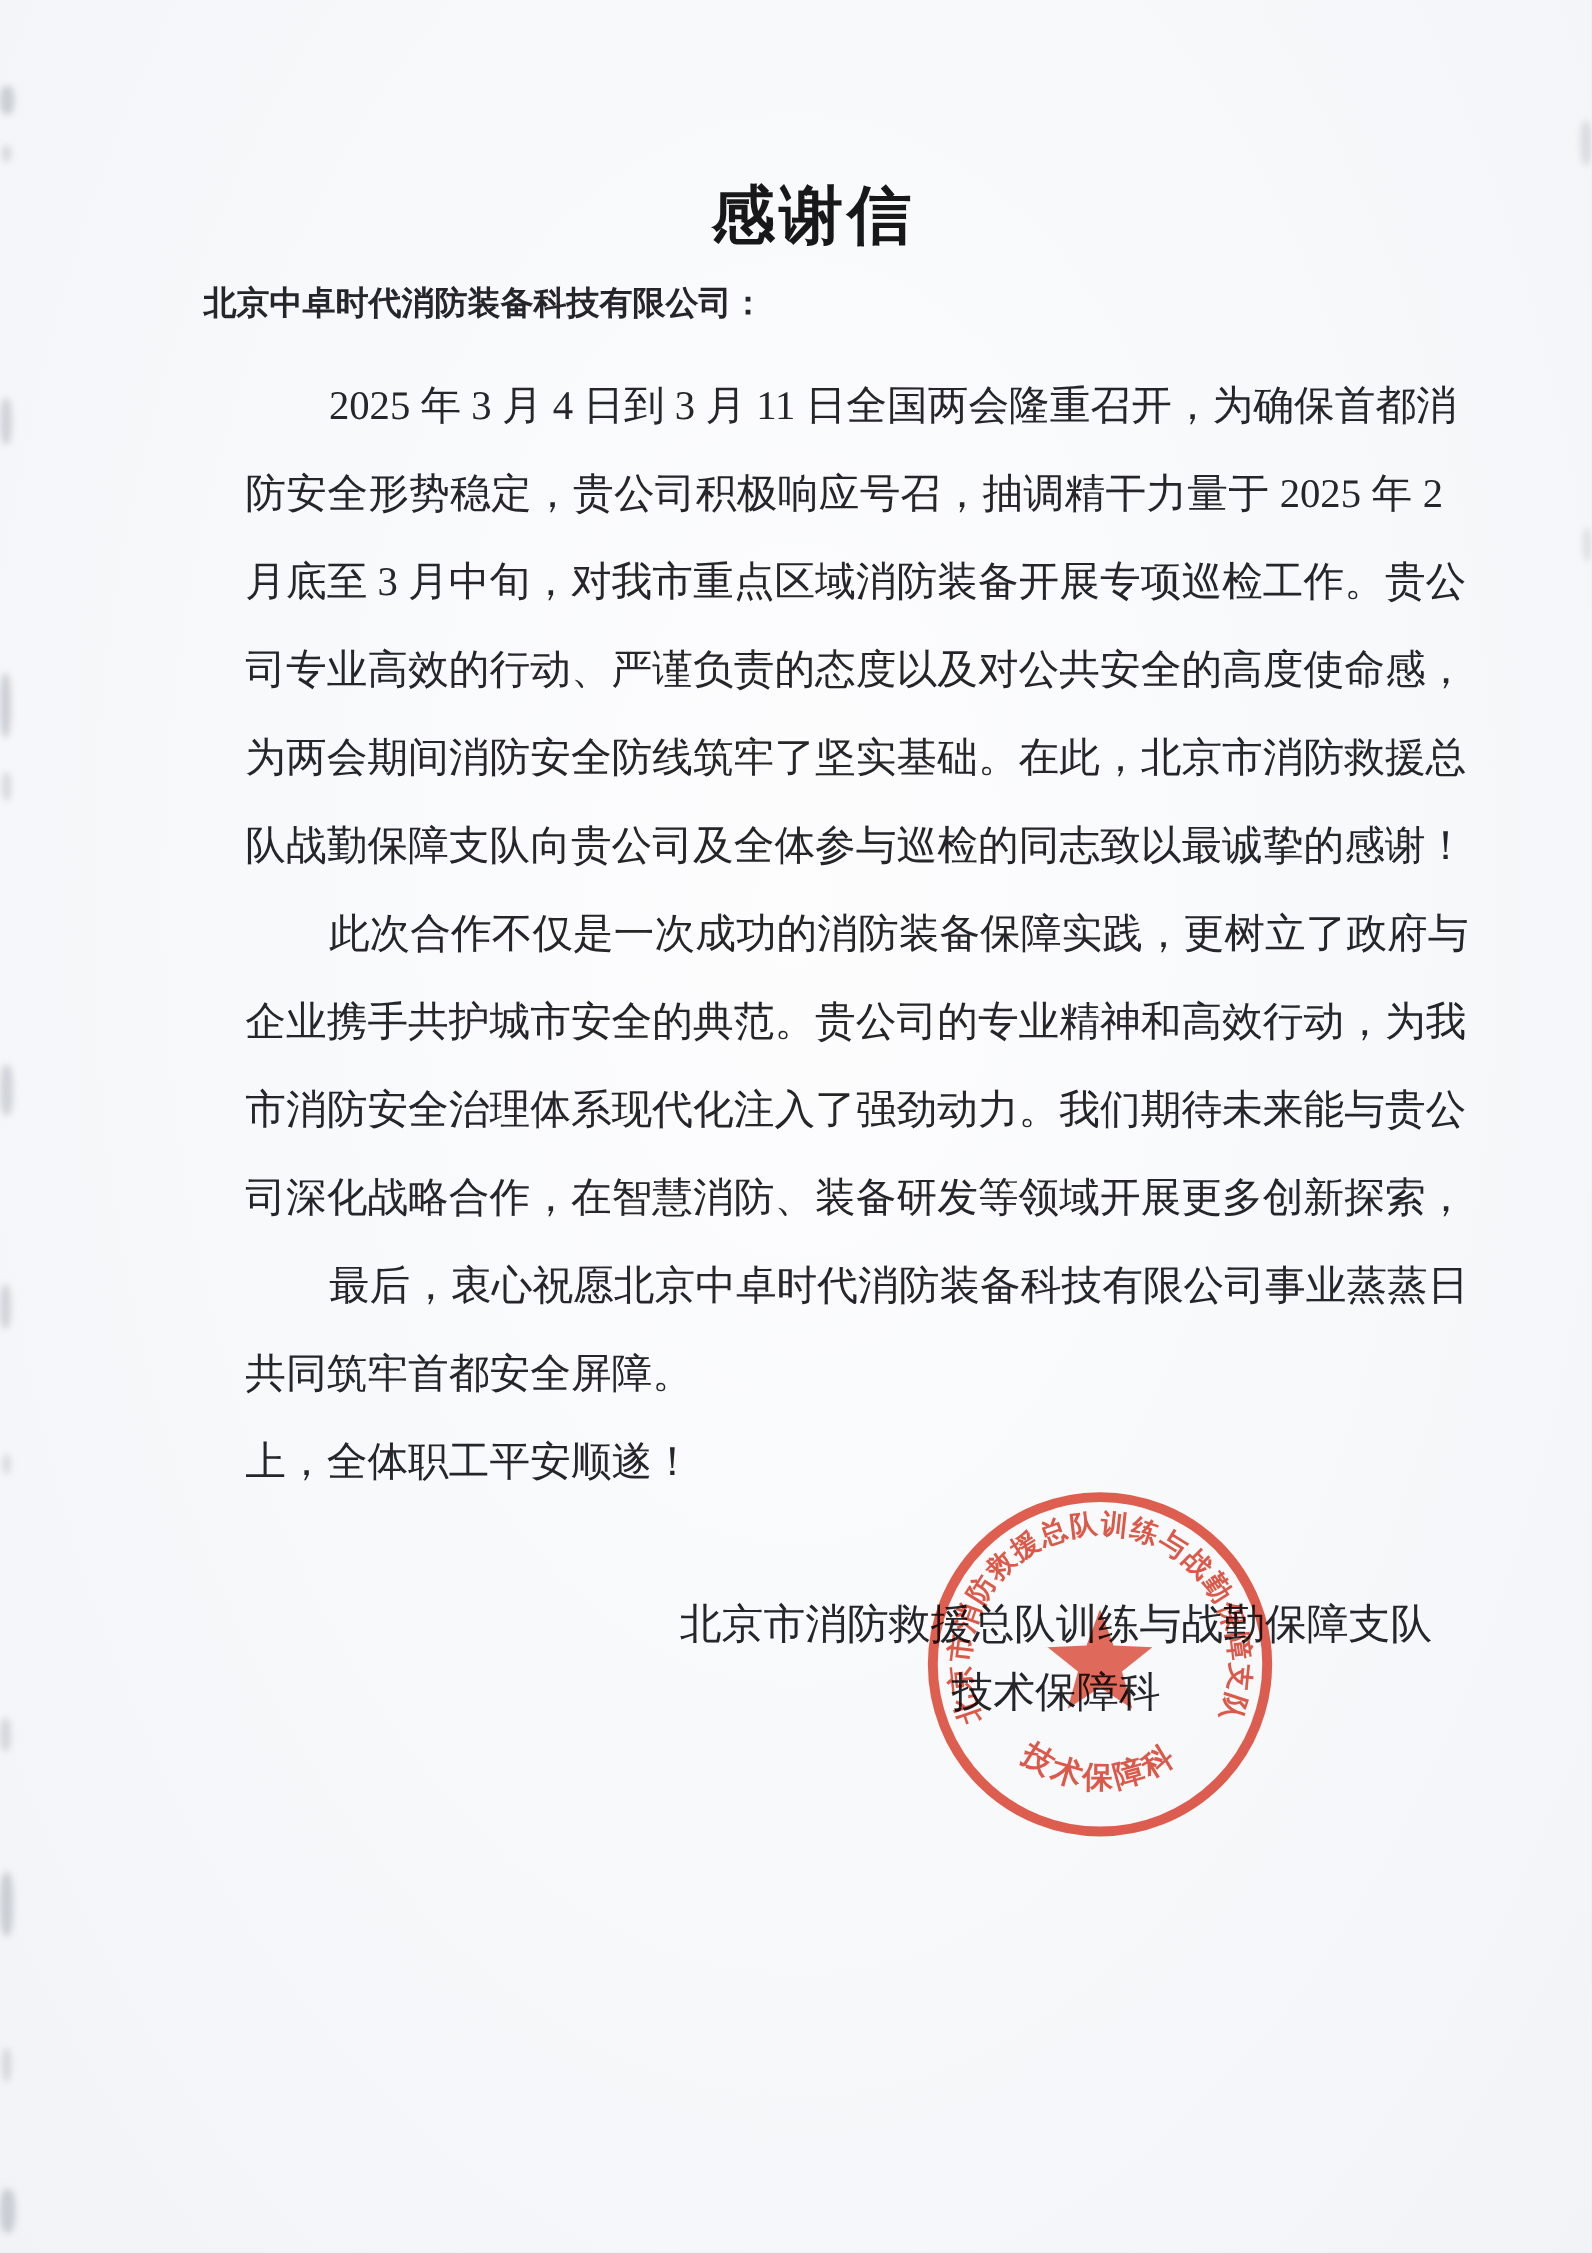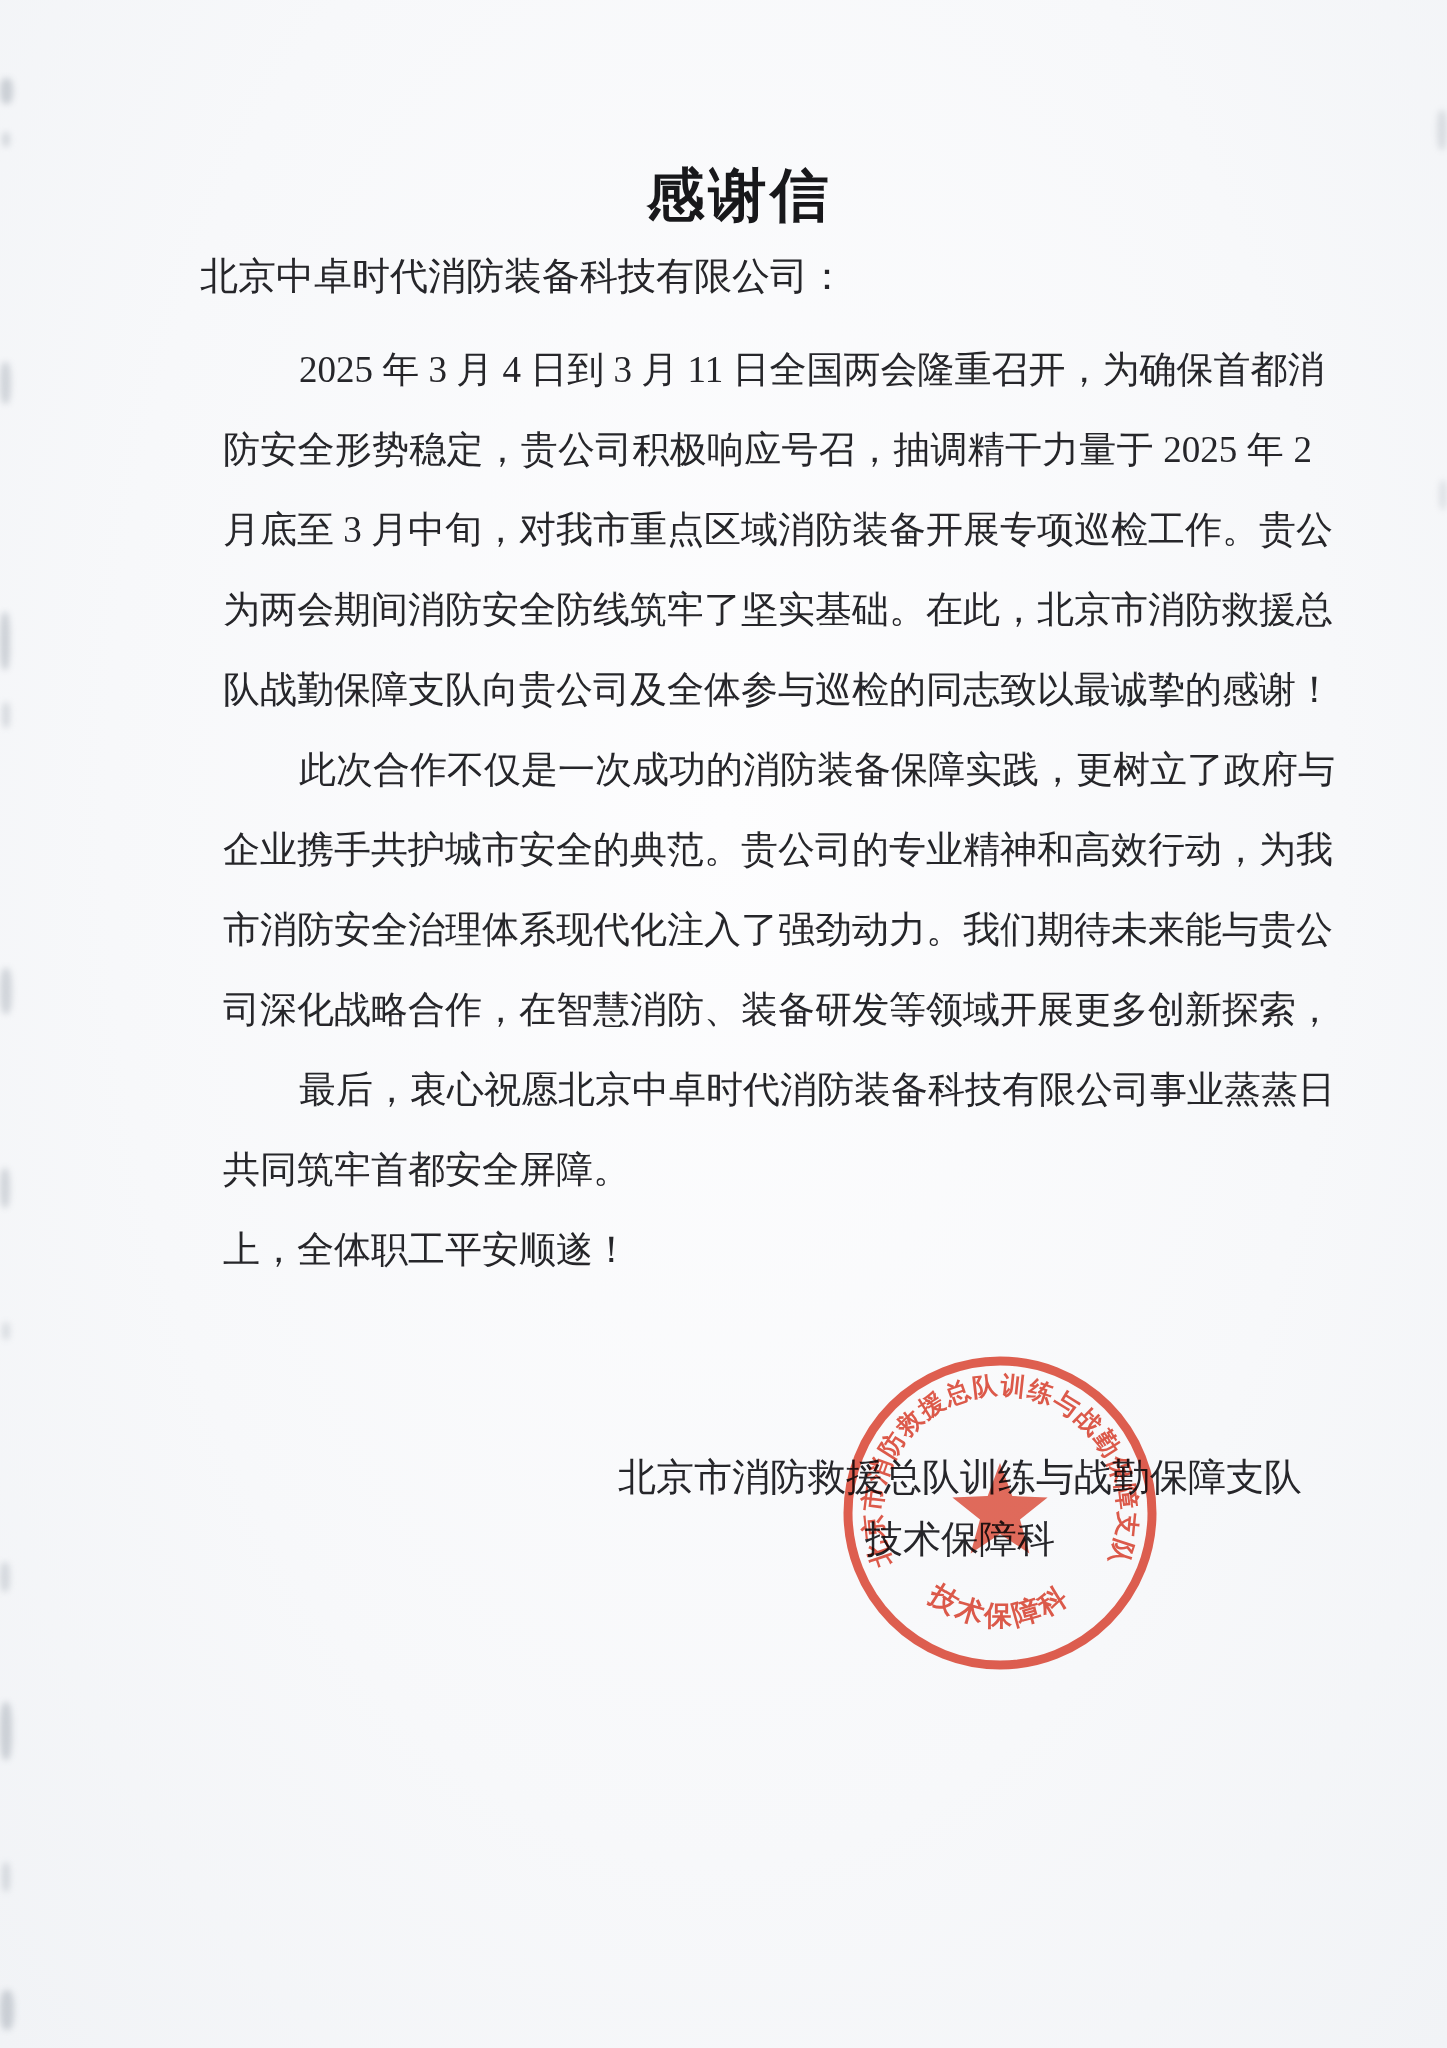--- a/index.html
+++ b/index.html
@@ -14,22 +14,22 @@
     font-family:"Liberation Serif","DejaVu Serif",serif;
   }
   .title {
     position:absolute; top:118px; left:16px; width:100%;
     text-align:center;
     font-family:"Liberation Sans","DejaVu Sans",sans-serif;
     font-weight:700; font-size:58px; letter-spacing:4px;
     color:#18181b;
   }
   .salutation {
-    position:absolute; top:252px; left:200px; width:1112px;
-    font-size:38px; line-height:48px;
+    position:absolute; top:252px; left:185px; width:1112px;
+    font-size:30px; line-height:48px;font-weight:bold;
   }
   .body-block {
     position:absolute; top:330px; left:200px; width:1112px;
     font-size:37px;
   }
   .body-line {
     height:80px; line-height:80px;
     text-align:justify; text-align-last:justify;
     white-space:nowrap;
     margin-left:23px;
@@ -77,20 +77,21 @@
   <div class="smudge" style="left:1439px;top:480px;width:8px;height:30px;opacity:.25"></div>
 
   <h1 class="title">感谢信</h1>
 
   <div class="salutation">北京中卓时代消防装备科技有限公司：</div>
 
   <div class="body-block">
       <div class="body-line first">2025 年 3 月 4 日到 3 月 11 日全国两会隆重召开，为确保首都消</div>
       <div class="body-line">防安全形势稳定，贵公司积极响应号召，抽调精干力量于 2025 年 2</div>
       <div class="body-line">月底至 3 月中旬，对我市重点区域消防装备开展专项巡检工作。贵公</div>
+      <div class="body-line">司专业高效的行动、严谨负责的态度以及对公共安全的高度使命感，</div>
       <div class="body-line">为两会期间消防安全防线筑牢了坚实基础。在此，北京市消防救援总</div>
       <div class="body-line last">队战勤保障支队向贵公司及全体参与巡检的同志致以最诚挚的感谢！</div>
       <div class="body-line first">此次合作不仅是一次成功的消防装备保障实践，更树立了政府与</div>
       <div class="body-line">企业携手共护城市安全的典范。贵公司的专业精神和高效行动，为我</div>
       <div class="body-line">市消防安全治理体系现代化注入了强劲动力。我们期待未来能与贵公</div>
       <div class="body-line">司深化战略合作，在智慧消防、装备研发等领域开展更多创新探索，</div>
       <div class="body-line first">最后，衷心祝愿北京中卓时代消防装备科技有限公司事业蒸蒸日</div>
       <div class="body-line last">共同筑牢首都安全屏障。</div>
       <div class="body-line last">上，全体职工平安顺遂！</div>
     </div>

